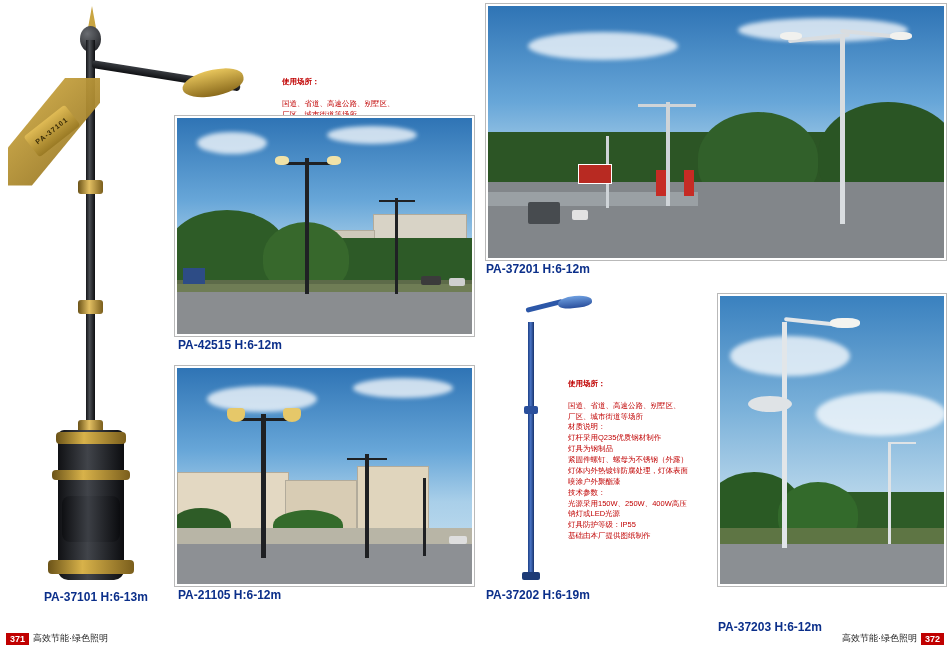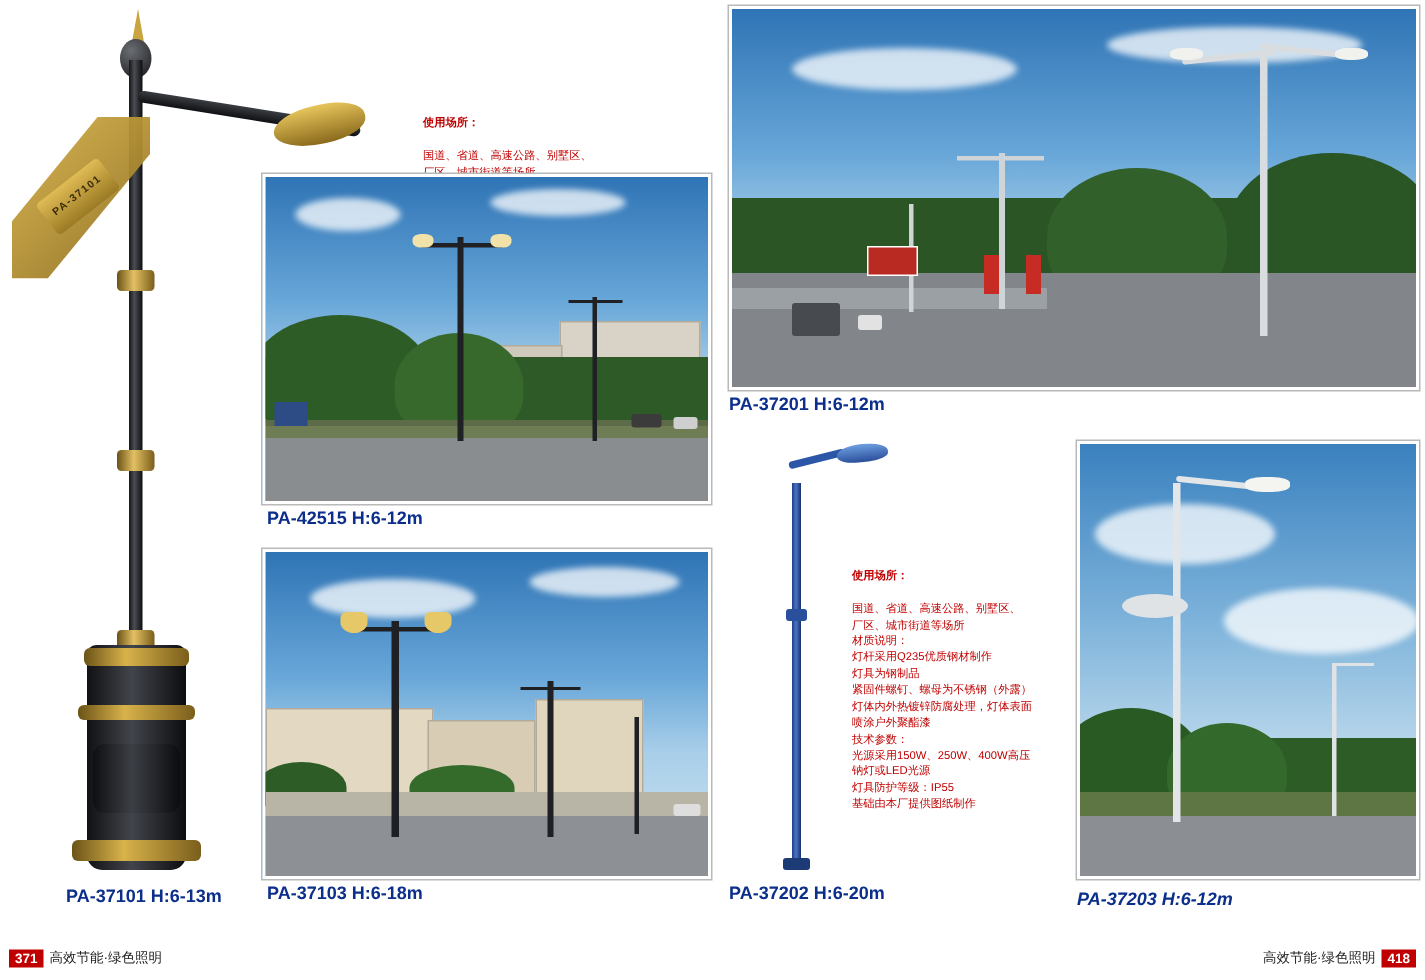--- a/index.html
+++ b/index.html
@@ -294,21 +294,21 @@
     <div class="road" style="left:0;right:0;bottom:0;height:40px;background:#8d9094;"></div>
     <div class="pole" style="left:84px;top:46px;width:5px;height:144px;background:#1e2023;"></div>
     <div class="lampbar" style="left:58px;top:50px;width:58px;height:3px;background:#1e2023;"></div>
     <div class="lamphead" style="left:50px;top:40px;width:18px;height:14px;background:#e6c869;border-radius:4px 4px 50% 50%;"></div>
     <div class="lamphead" style="left:106px;top:40px;width:18px;height:14px;background:#e6c869;border-radius:4px 4px 50% 50%;"></div>
     <div class="pole" style="left:188px;top:86px;width:4px;height:104px;background:#1e2023;"></div>
     <div class="lampbar" style="left:170px;top:90px;width:40px;height:2px;background:#1e2023;"></div>
     <div class="pole" style="left:246px;top:110px;width:3px;height:78px;background:#1e2023;"></div>
     <div class="pole" style="left:272px;top:168px;width:18px;height:8px;background:#dedede;border-radius:2px;"></div>
   </div>
-  <div class="caption" style="left:178px; top:588px;">PA-37103 H:6-18m</div>
+  <div class="caption" style="left:178px; top:588px;">PA-21105 H:6-12m</div>
 
   <div class="photo" style="left:486px; top:4px; width:456px; height:252px;">
     <div class="sky"></div>
     <div class="cloud" style="left:40px;top:26px;width:150px;height:28px;"></div>
     <div class="cloud" style="left:250px;top:12px;width:170px;height:24px;"></div>
     <div class="treeline" style="top:126px;height:70px;background:#2c5525;"></div>
     <div class="bush" style="left:210px;top:106px;width:120px;height:92px;background:#31602a;"></div>
     <div class="bush" style="left:330px;top:96px;width:140px;height:104px;background:#2a5524;"></div>
     <div class="ground" style="height:62px;background:#5f7a45;"></div>
     <div class="road" style="left:0;right:0;bottom:0;height:76px;background:#82868a;"></div>
@@ -329,21 +329,21 @@
   </div>
   <div class="caption" style="left:486px; top:262px;">PA-37201 H:6-12m</div>
 
   <div style="position:absolute;left:518px;top:288px;width:80px;height:300px;">
     <div style="position:absolute;left:10px;top:34px;width:6px;height:258px;background:linear-gradient(90deg,#1d3f86,#4a74c4 45%,#16326c);"></div>
     <div style="position:absolute;left:8px;top:20px;width:38px;height:5px;background:#2c57a8;border-radius:3px;transform:rotate(-14deg);transform-origin:left center;"></div>
     <div style="position:absolute;left:40px;top:8px;width:34px;height:12px;background:linear-gradient(180deg,#6e9fe0,#2a4f9c);border-radius:50% 50% 40% 40%;transform:rotate(-6deg);"></div>
     <div style="position:absolute;left:6px;top:118px;width:14px;height:8px;background:#2a4f9c;border-radius:2px;"></div>
     <div style="position:absolute;left:4px;top:284px;width:18px;height:8px;background:#1c3a76;border-radius:2px;"></div>
   </div>
-  <div class="caption" style="left:486px; top:588px;">PA-37202 H:6-20m</div>
+  <div class="caption" style="left:486px; top:588px;">PA-37202 H:6-19m</div>
 
   <div class="spec" style="left:568px; top:368px; width:150px;">
     <span class="spec-title">使用场所：</span>
     <span>国道、省道、高速公路、别墅区、
 厂区、城市街道等场所
 材质说明：
 灯杆采用Q235优质钢材制作
 灯具为钢制品
 紧固件螺钉、螺母为不锈钢（外露）
 灯体内外热镀锌防腐处理，灯体表面
@@ -364,24 +364,24 @@
     <div class="bush" style="left:58px;top:186px;width:80px;height:64px;background:#336a2b;"></div>
     <div class="ground" style="height:56px;background:#5e7544;"></div>
     <div class="road" style="left:0;right:0;bottom:0;height:40px;background:#8b8f93;"></div>
     <div class="pole" style="left:62px;top:26px;width:5px;height:226px;background:#e2e6e9;"></div>
     <div class="lampbar" style="left:64px;top:24px;width:56px;height:4px;background:#e2e6e9;border-radius:3px;transform:rotate(6deg);"></div>
     <div class="lamphead" style="left:110px;top:22px;width:30px;height:10px;background:#f4f4f0;"></div>
     <div class="lamphead" style="left:28px;top:100px;width:44px;height:16px;background:#dfe3e6;border-radius:50%;"></div>
     <div class="pole" style="left:168px;top:148px;width:3px;height:100px;background:#dfe3e6;"></div>
     <div class="lampbar" style="left:168px;top:146px;width:28px;height:2px;background:#dfe3e6;"></div>
   </div>
-  <div class="caption" style="left:718px; top:592px;font-style:italic;">PA-37203 H:6-12m</div>
+  <div class="caption" style="left:718px; top:620px;">PA-37203 H:6-12m</div>
 
   <div class="footer-left">
     <span class="pagenum">371</span>
     <span>高效节能·绿色照明</span>
   </div>
   <div class="footer-right">
     <span>高效节能·绿色照明</span>
-    <span class="pagenum">418</span>
+    <span class="pagenum">372</span>
   </div>
 
 </div>
 
 </body></html>

